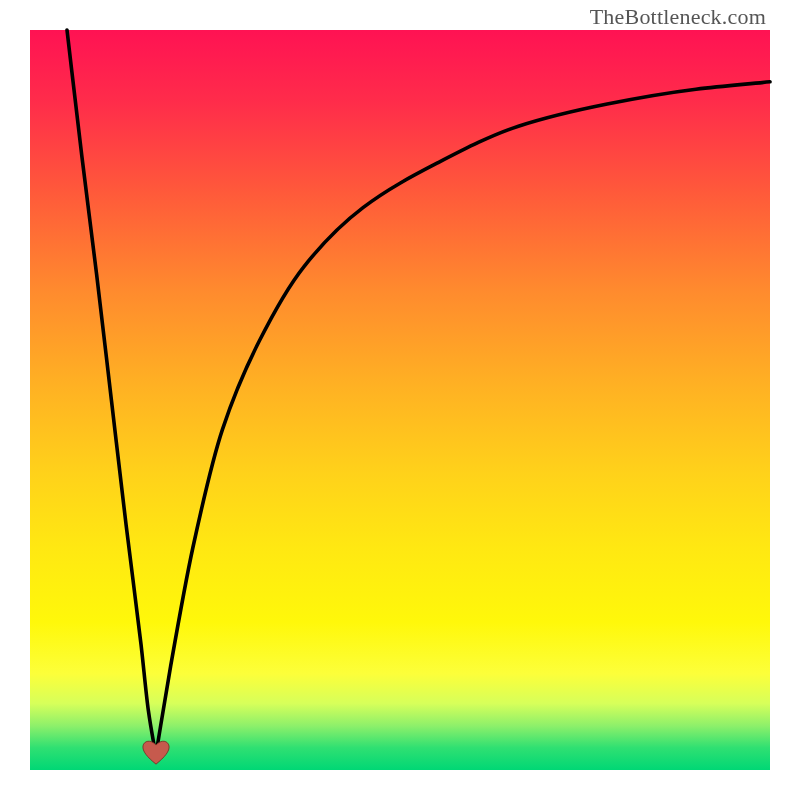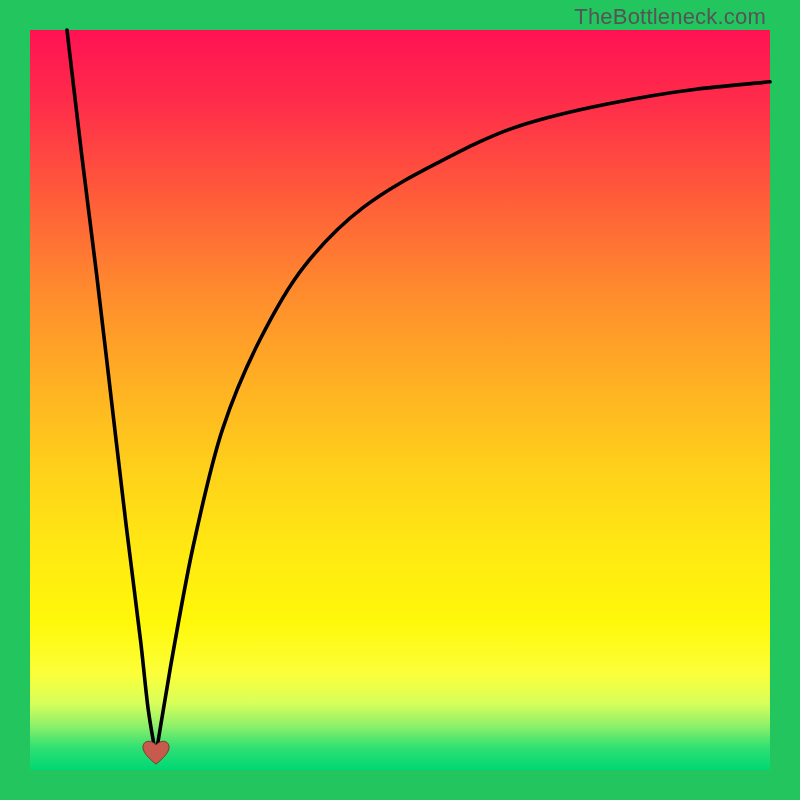--- a/index.html
+++ b/index.html
@@ -8,21 +8,22 @@
     width: 800px;
     height: 800px;
     background: #000;
     overflow: hidden;
     font-family: Arial, Helvetica, sans-serif;
   }
   .frame {
     position: absolute;
     width: 800px;
     height: 800px;
-    background: #22c55e;
+    background: #ffffff;
+    font-family: Liberation Serif, serif;
   }
   .plot-area {
     position: absolute;
     left: 30px;
     top: 30px;
     width: 740px;
     height: 740px;
     
     background: linear-gradient(
       to bottom,

